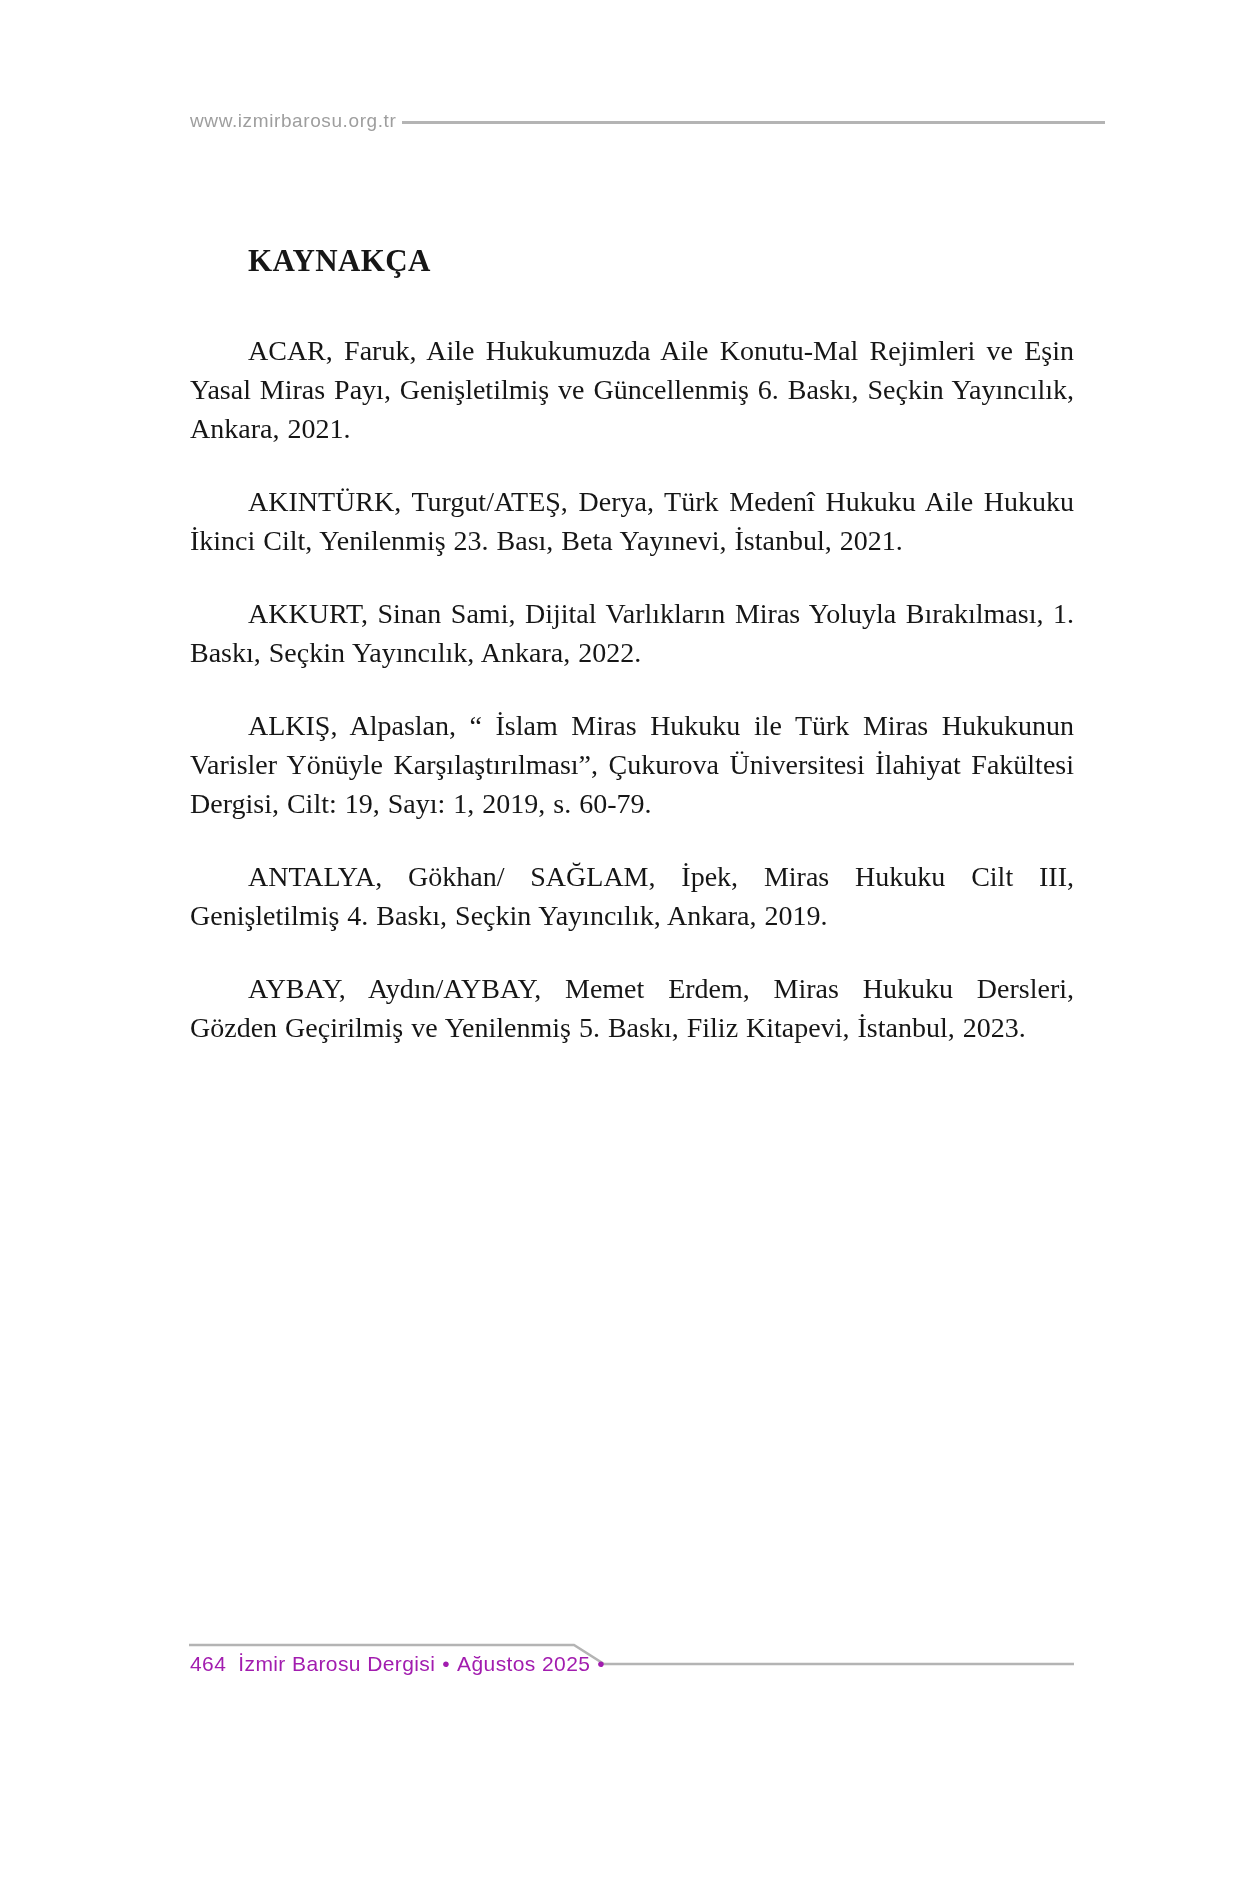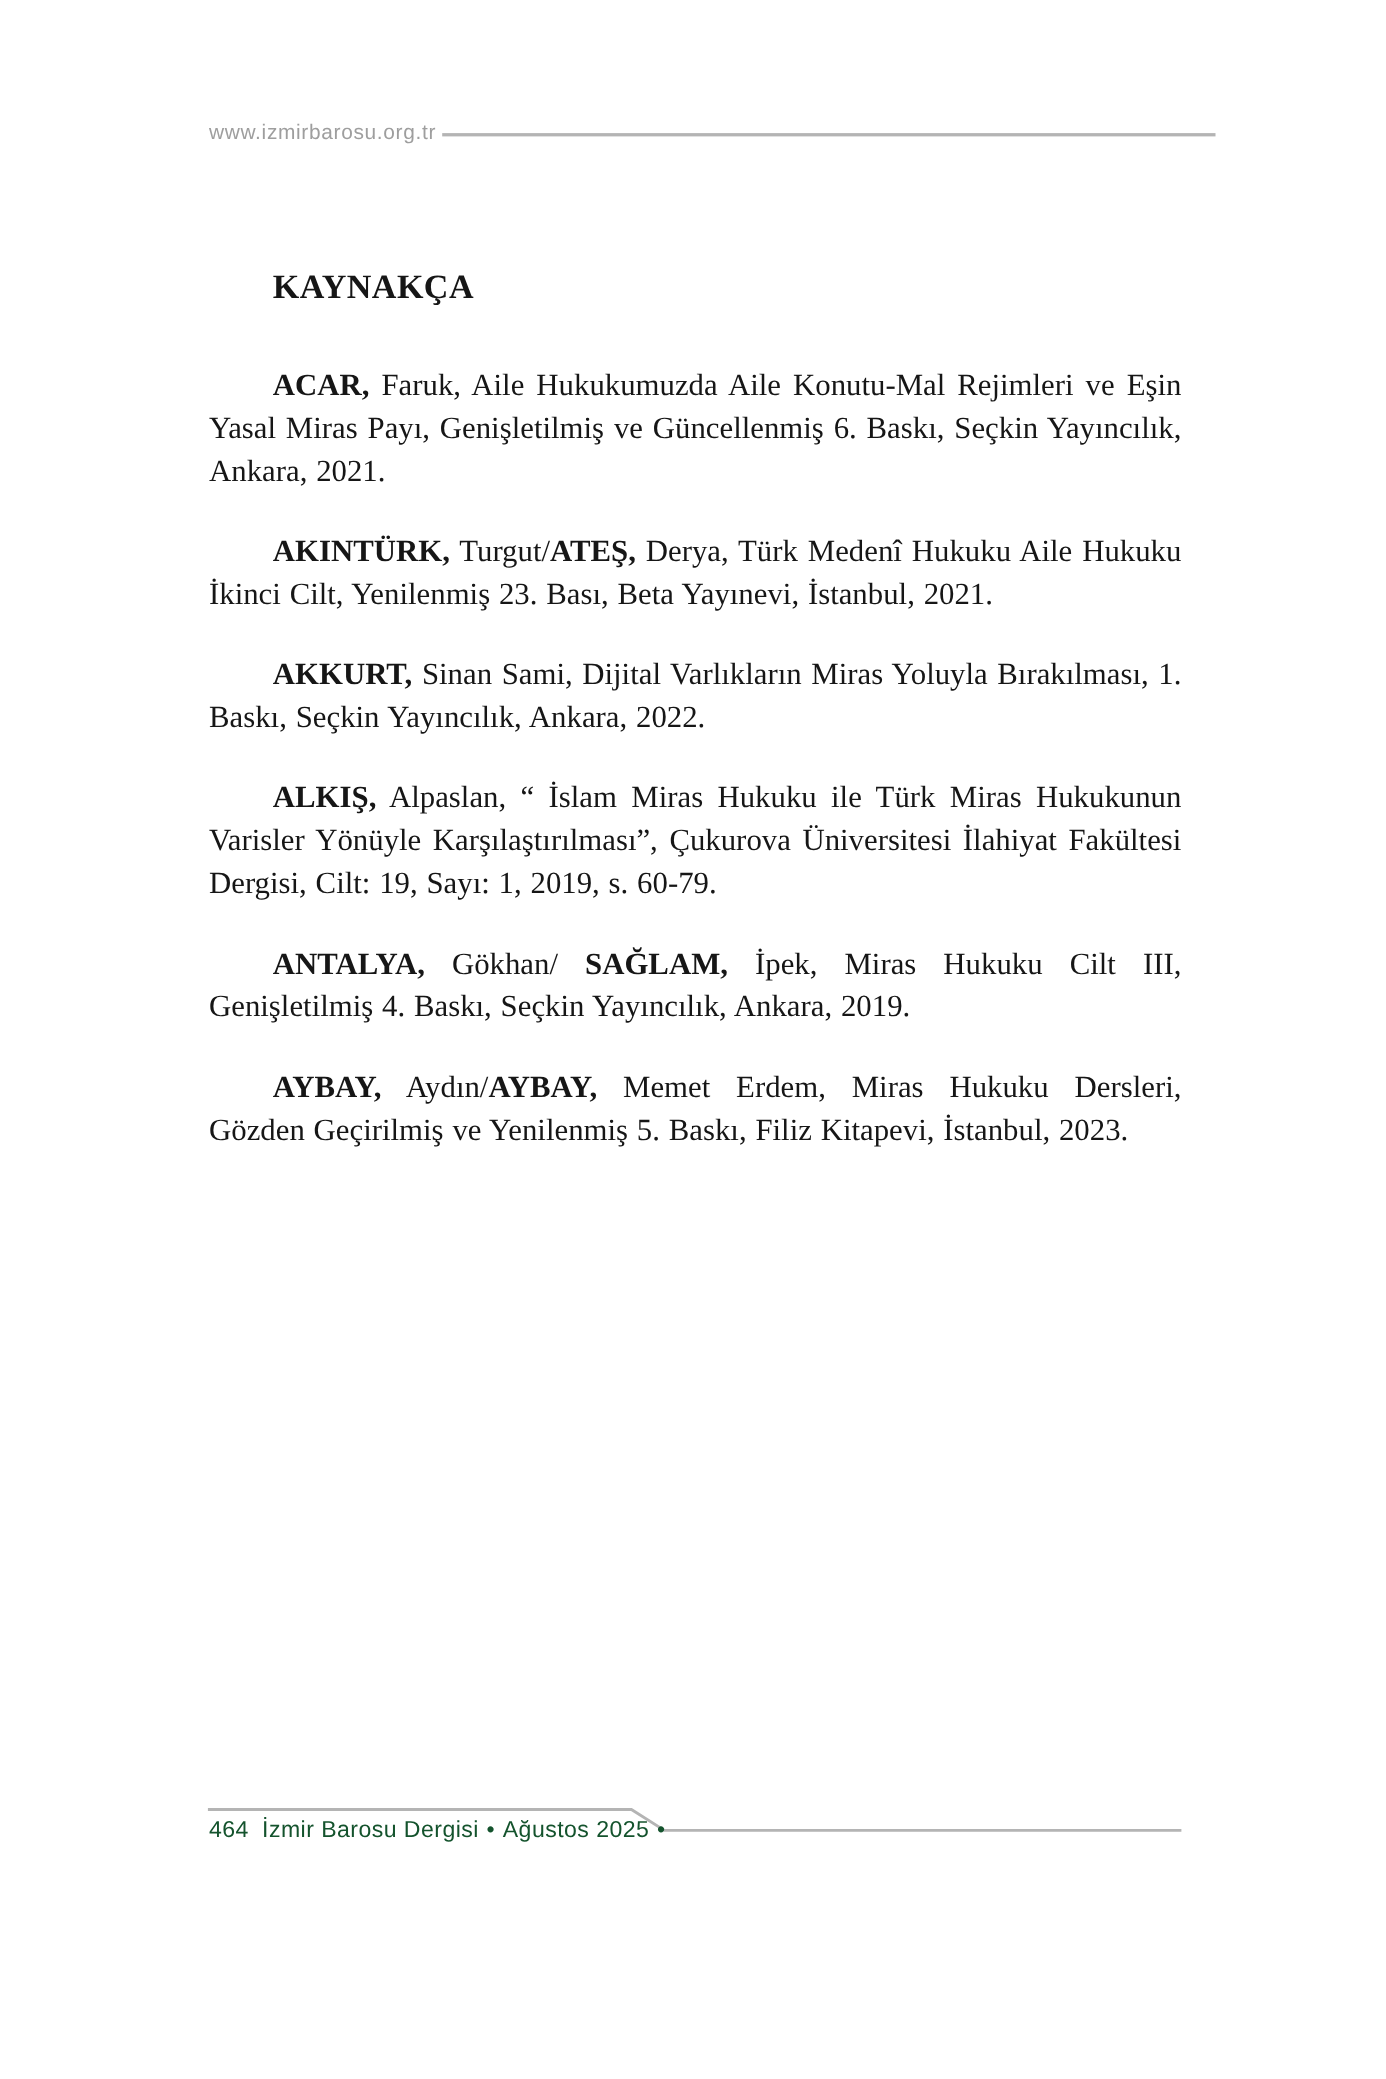--- a/index.html
+++ b/index.html
@@ -34,31 +34,31 @@
   .title {
     font-size: 31px; font-weight: bold; letter-spacing: 0.4px;
     margin-left: 58px; line-height: 36px; margin-bottom: 52px;
   }
   .entry {
     font-size: 28px; line-height: 39px;
     text-align: justify; text-indent: 58px;
     margin-bottom: 34px;
     word-spacing: 1px;
   }
-  .entry .author { font-weight: bold; }
+  .entry .author { font-weight: normal; }
 
   
   .footer {
     position: absolute; left: 188px; top: 1642px; width: 890px; height: 48px;
   }
   .footer-rule { position: absolute; left: 0; top: 0; }
   .footer-text {
     position: absolute; left: 2px; top: 10px;
     font-family: "Liberation Sans", sans-serif;
-    font-size: 21px; color: #14532d; letter-spacing: 0.4px;
+    font-size: 21px; color: #a21caf; letter-spacing: 0.4px;
     white-space: nowrap;
   }
   .footer-text .page-number { margin-right: 12px; }
   .footer-text .bullet { margin: 0 7px; }
 </style>
 </head>
 <body>
 
 <div class="page">
 

